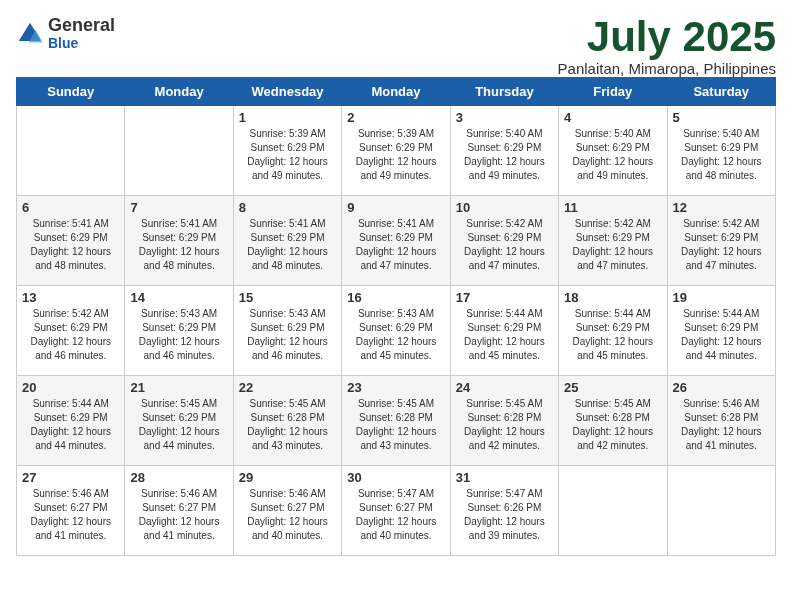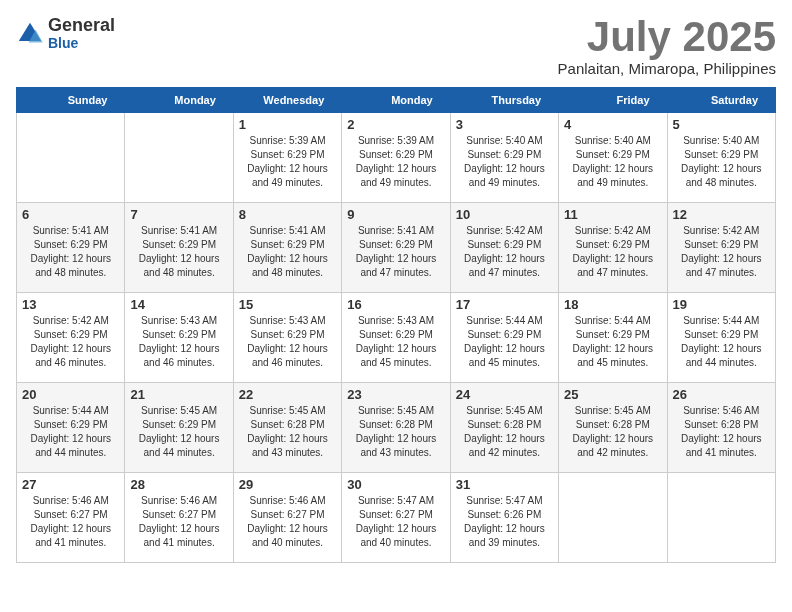--- a/index.html
+++ b/index.html
@@ -7,21 +7,21 @@
       font-family: Arial, sans-serif;
       background: #fff;
       width: 792px;
       min-height: 612px;
       padding: 16px;
     }
     .header {
       display: flex;
       justify-content: space-between;
       align-items: flex-start;
-      margin-bottom: 10px;
+      margin-bottom: 0;
     }
     .logo {
       display: flex;
       align-items: center;
       gap: 4px;
     }
     .logo-text {
       display: flex;
       flex-direction: column;
       line-height: 1.1;
@@ -39,40 +39,40 @@
     .logo-icon {
       width: 28px;
       height: 28px;
     }
     .title-block {
       text-align: right;
     }
     .month-title {
       font-size: 42px;
       font-weight: bold;
-      color: #737373;
+      color: #14532d;
       line-height: 1;
     }
     .subtitle {
       font-size: 15px;
       color: #333;
       margin-top: 2px;
     }
     .calendar {
       width: 100%;
       border-collapse: collapse;
       border: 1px solid #ccc;
     }
     .calendar th {
       background-color: #1a5fa8;
       color: #fff;
-      font-size: 11px;
+      font-size: 13px;
       font-weight: bold;
       padding: 6px 17px;
-      text-align: right;
+      text-align: center;
       border: 1px solid #1a5fa8;
     }
     .calendar td {
       vertical-align: top;
       padding: 4px 5px;
       border: 1px solid #ccc;
       width: calc(100% / 7);
       font-size: 10.5px;
       color: #333;
       background: #fff;

